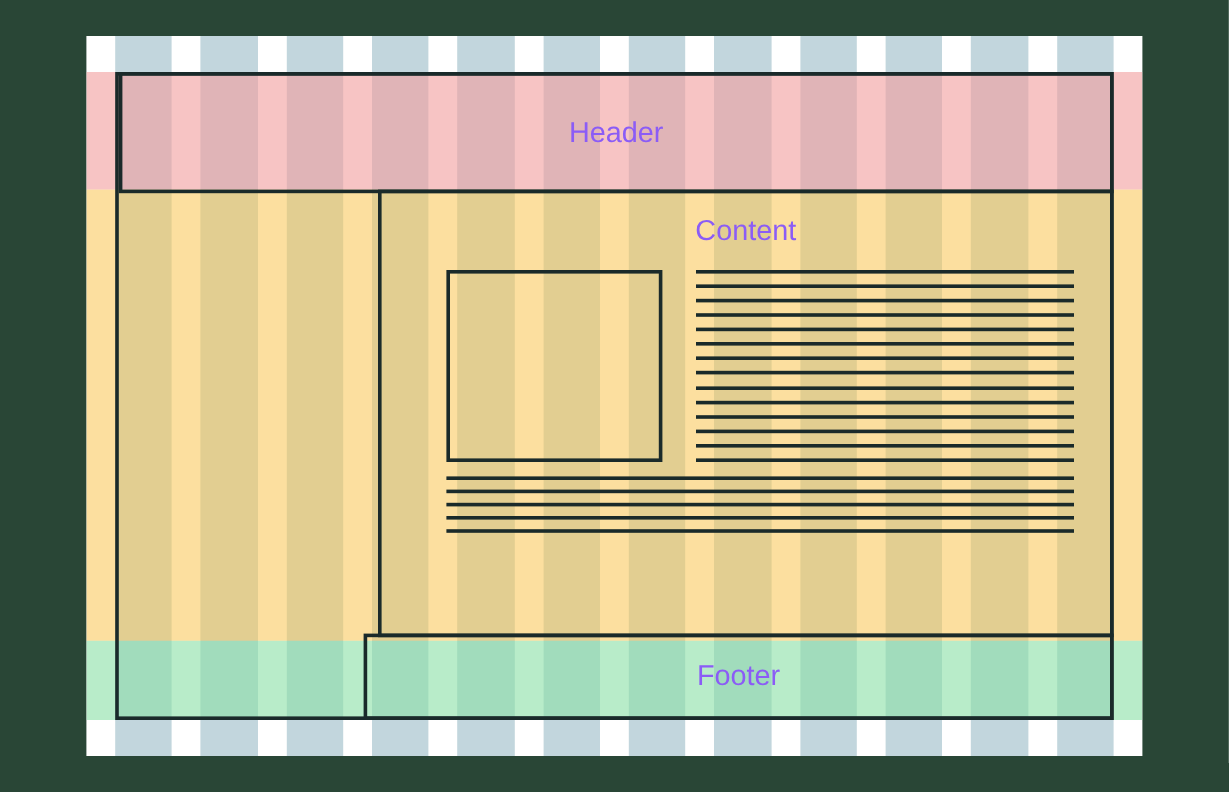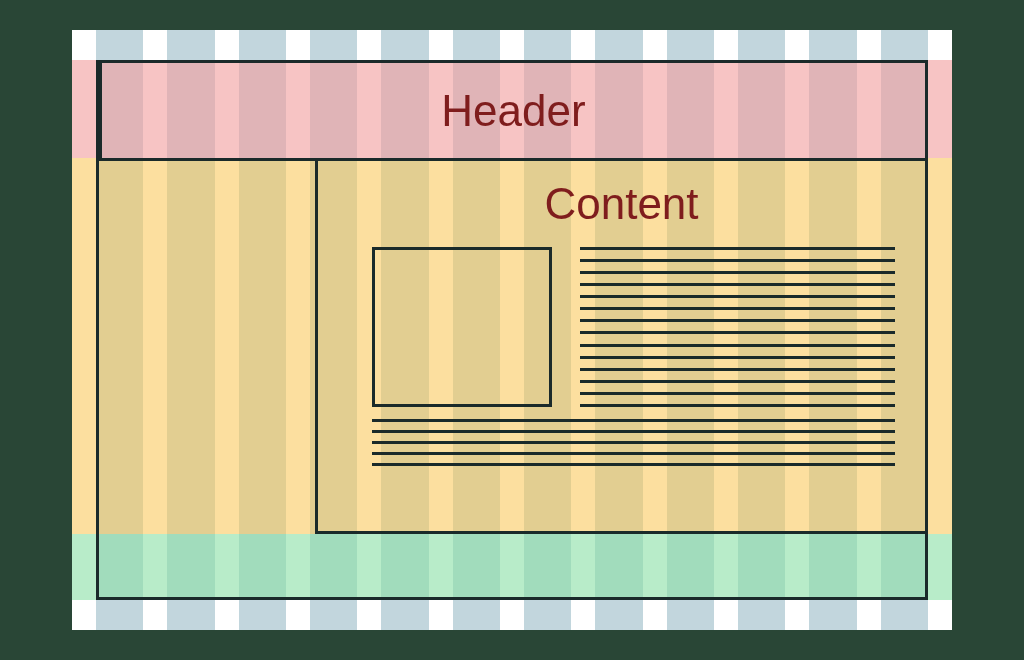--- a/index.html
+++ b/index.html
@@ -65,22 +65,22 @@
       flex-direction: column;
       align-items: center;
     }
     .layout .region:last-child { margin-bottom: -3px; }
     .header { grid-area: header; justify-content: center; }
     .nav { grid-area: nav; justify-content: center; margin-bottom: -3px; }
     .content { grid-area: content; padding-top: 18px; margin-left: 12px; }
     .footer { grid-area: footer; justify-content: center; margin-bottom: -3px; }
 
     .label {
-      font-size: 44px;
-      color: #7f1d1d;
+      font-size: 24px;
+      color: #8b5cf6;
       font-weight: 400;
     }
 
     .content-body {
       position: relative;
       width: 100%;
       flex: 1;
       padding: 18px 30px 0 54px;
     }
     .content-row1 {
@@ -172,16 +172,19 @@
         <div class="lines-full">
           <div class="line"></div>
           <div class="line"></div>
           <div class="line"></div>
           <div class="line"></div>
           <div class="line"></div>
         </div>
       </div>
     </div>
 
+    <div class="region footer">
+      <span class="label">Footer</span>
+    </div>
 
   </div>
 
 </div>
 
 </body></html>

